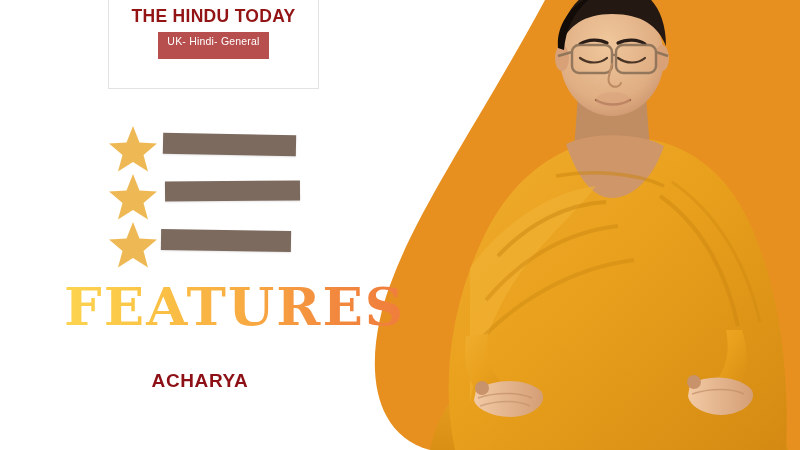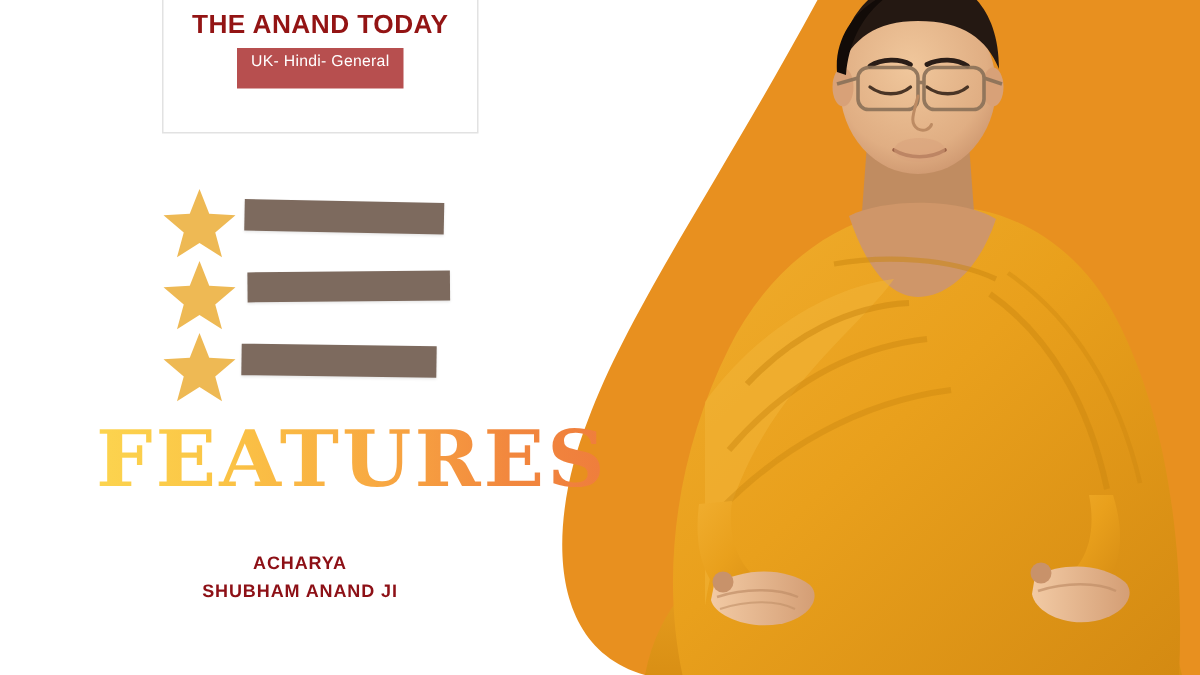--- a/index.html
+++ b/index.html
@@ -65,21 +65,21 @@
     -webkit-text-fill-color:transparent;
     white-space:nowrap;
     transform:scaleX(1.02);
     transform-origin:left center;
   }
 
   
   .name-block {
     position:absolute; left:0px; top:366px; width:400px;
     text-align:center; color:#8d1016;
-    font-weight:bold; font-size:12px; line-height:1.55;
+    font-weight:bold; font-size:19px; line-height:1.55;
     letter-spacing:.6px;
   }
   .name-line { display:block; white-space:nowrap; }
 </style>
 </head>
 <body>
 
 <div id="stage">
 
   <div class="right-art">
@@ -192,21 +192,21 @@
         </g>
 
         <path d="M612,64 C609,76 606,82 612,86 C616,88 620,86 621,83" stroke="#bd8b63" stroke-width="2" fill="none" stroke-linecap="round"></path>
         <path d="M596,100 C606,106 620,106 630,100" stroke="#9c6247" stroke-width="2.4" fill="none" stroke-linecap="round"></path>
         <ellipse cx="613" cy="100" rx="17" ry="8" fill="#d9a27c" opacity=".55"></ellipse>
       </g>
     </svg>
   </div>
 
   <div class="logo-card">
-    <div class="logo-title">THE ANAND TODAY</div>
+    <div class="logo-title">THE HINDU TODAY</div>
     <div class="logo-badge">UK- Hindi- General</div>
   </div>
 
   <div class="rows">
 
     <div class="row row0">
       <svg class="star" viewBox="0 0 50 48">
         <polygon points="25,2 31.5,18.5 49,19.5 35.5,31 40,47.5 25,38 10,47.5 14.5,31 1,19.5 18.5,18.5" fill="#eeb954"></polygon>
       </svg>
       <div class="bar"></div>
@@ -225,16 +225,15 @@
       </svg>
       <div class="bar"></div>
     </div>
 
   </div>
 
   <div class="features">FEATURES</div>
 
   <div class="name-block">
     <span class="name-line">ACHARYA</span>
-    <span class="name-line">SHUBHAM ANAND JI</span>
   </div>
 
 </div>
 
 </body></html>

